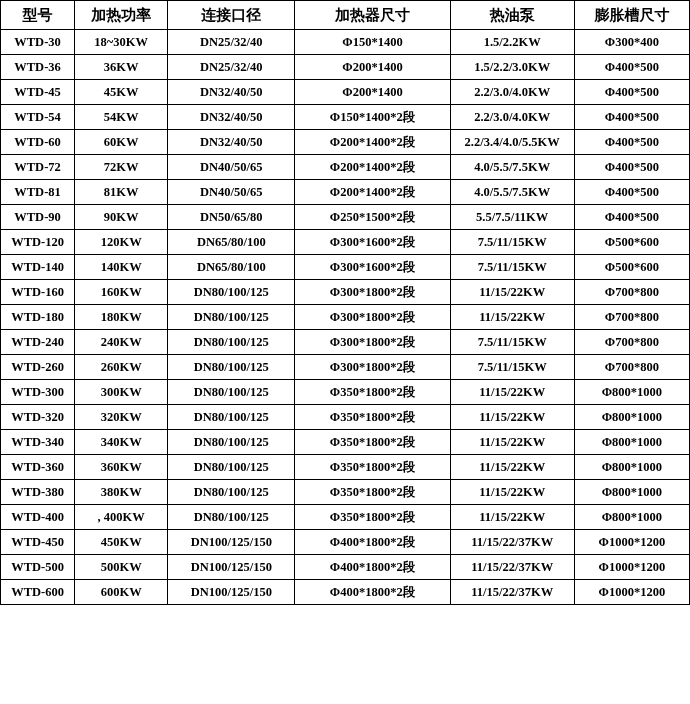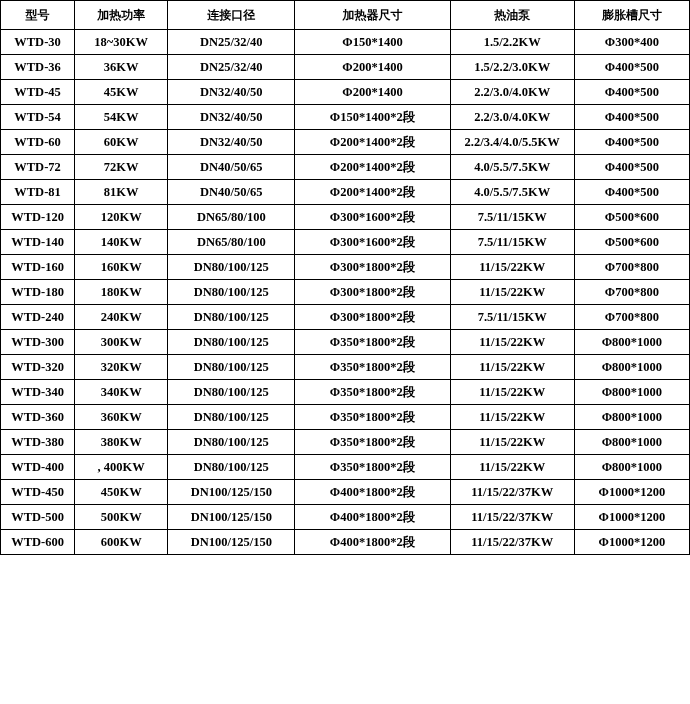--- a/index.html
+++ b/index.html
@@ -24,21 +24,21 @@
     text-align: center;
     vertical-align: middle;
     font-size: 12.5px;
     height: 24px;
     padding: 0 2px;
     white-space: nowrap;
     overflow: hidden;
   }
   #spec-table thead th {
     font-weight: bold;
-    font-size: 12px;
+    font-size: 15px;
     height: 28px;
     margin-left: 44px;
   }
   #spec-table tbody td {
     font-weight: bold;
   }
   .col-model  { width: 74px; }
   .col-power  { width: 93px; }
   .col-dn     { width: 127px; }
   .col-heater { width: 155px; }
@@ -118,20 +118,28 @@
       </tr>
       <tr>
         <td>WTD-81</td>
         <td>81KW</td>
         <td>DN40/50/65</td>
         <td>Φ200*1400*2段</td>
         <td>4.0/5.5/7.5KW</td>
         <td>Φ400*500</td>
       </tr>
       <tr>
+        <td>WTD-90</td>
+        <td>90KW</td>
+        <td>DN50/65/80</td>
+        <td>Φ250*1500*2段</td>
+        <td>5.5/7.5/11KW</td>
+        <td>Φ400*500</td>
+      </tr>
+      <tr>
         <td>WTD-120</td>
         <td>120KW</td>
         <td>DN65/80/100</td>
         <td>Φ300*1600*2段</td>
         <td>7.5/11/15KW</td>
         <td>Φ500*600</td>
       </tr>
       <tr>
         <td>WTD-140</td>
         <td>140KW</td>
@@ -152,20 +160,28 @@
         <td>WTD-180</td>
         <td>180KW</td>
         <td>DN80/100/125</td>
         <td>Φ300*1800*2段</td>
         <td>11/15/22KW</td>
         <td>Φ700*800</td>
       </tr>
       <tr>
         <td>WTD-240</td>
         <td>240KW</td>
+        <td>DN80/100/125</td>
+        <td>Φ300*1800*2段</td>
+        <td>7.5/11/15KW</td>
+        <td>Φ700*800</td>
+      </tr>
+      <tr>
+        <td>WTD-260</td>
+        <td>260KW</td>
         <td>DN80/100/125</td>
         <td>Φ300*1800*2段</td>
         <td>7.5/11/15KW</td>
         <td>Φ700*800</td>
       </tr>
       <tr>
         <td>WTD-300</td>
         <td>300KW</td>
         <td>DN80/100/125</td>
         <td>Φ350*1800*2段</td>

